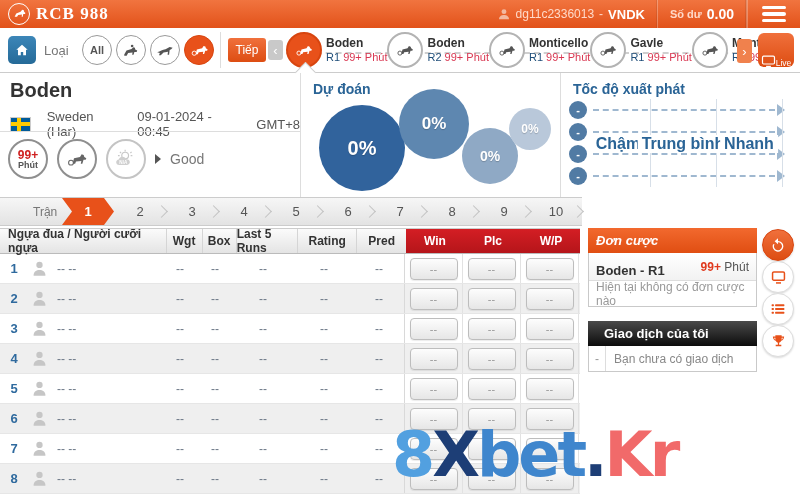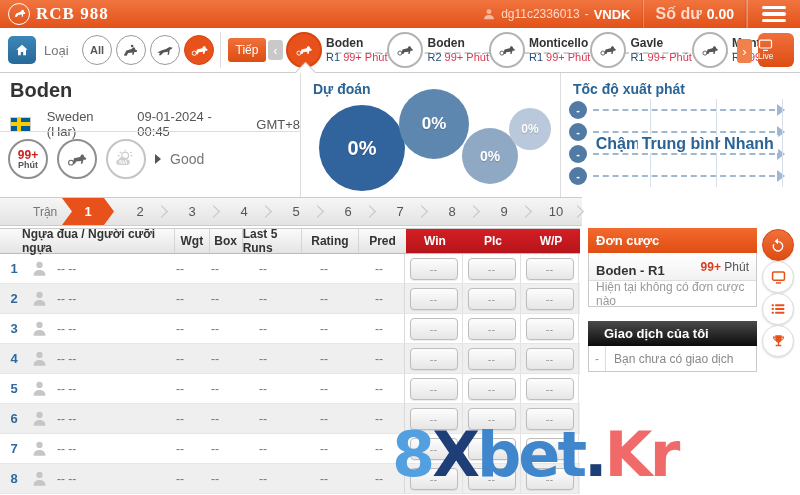--- a/index.html
+++ b/index.html
@@ -11,21 +11,21 @@
     background:linear-gradient(#f1743f,#e2521a);display:flex;align-items:center;justify-content:space-between;}
   .logo{display:flex;align-items:center;gap:6px;padding-left:8px;}
   .logo-emblem{width:20px;height:20px;border:1.5px solid #fff;border-radius:50%;display:flex;align-items:center;justify-content:center;}
   .logo-text{color:#fff;font-family:"Liberation Serif","DejaVu Serif",serif;font-size:17px;font-weight:bold;letter-spacing:1px;}
   .topbar-right{display:flex;align-items:center;height:100%;}
   .tb-item{display:flex;align-items:center;gap:5px;padding:0 12px;height:100%;}
   .tb-div{width:1px;height:100%;background:rgba(255,255,255,.28);box-shadow:-1px 0 rgba(0,0,0,.08);}
   .user-id{color:#ffd9c9;font-size:12px;}
   .user-sep{color:#ffd9c9;font-size:12px;}
   .user-cur{color:#fff;font-size:13px;font-weight:bold;}
-  .bal-label{color:#ffd9c9;font-size:16px;font-weight:bold;}
+  .bal-label{color:#ffd9c9;font-size:11px;font-weight:bold;}
   .bal-value{color:#fff;font-size:14px;font-weight:bold;}
   .lang-label{color:#fff;font-size:12px;font-weight:bold;}
   .flag-vn{width:20px;height:13px;background:#da251d;border:1px solid rgba(255,255,255,.6);display:flex;align-items:center;justify-content:center;}
   .flag-vn span{color:#ffde00;font-size:9px;line-height:1;}
   .caret{width:0;height:0;border-left:4px solid transparent;border-right:4px solid transparent;border-top:5px solid #fff;}
   .hamburger{display:flex;flex-direction:column;gap:3px;padding:0 14px;cursor:pointer;}
   .hamburger i{display:block;width:24px;height:3.5px;background:#fff;border-radius:2px;}
 
   
   .navbar{position:absolute;left:0;top:28px;width:800px;height:44px;background:#fff;border-bottom:1px solid #c9c9c9;}
@@ -47,21 +47,21 @@
     display:flex;align-items:center;justify-content:center;color:#555;}
   .race-item.selected .race-icon{background:#e8511a;border-color:#d8450f;color:#fff;}
   .race-txt{margin-left:4px;line-height:1.25;white-space:nowrap;}
   .race-name{font-size:12px;font-weight:bold;color:#333;}
   .race-sub{font-size:11px;}
   .race-no{color:#1f4e79;}
   .race-time{color:#d93852;}
   .chev-right{position:absolute;left:737px;top:11px;width:15px;height:24px;border-radius:3px;background:#f0814d;
     color:#fff;font-size:13px;display:flex;align-items:center;justify-content:center;cursor:pointer;}
   .live-btn{position:absolute;left:758px;top:5px;width:36px;height:34px;border-radius:6px;
-    background:linear-gradient(#f0703c,#dd4d12);display:flex;flex-direction:column;align-items:flex-start;justify-content:center;color:#fff;cursor:pointer;}
+    background:linear-gradient(#f0703c,#dd4d12);display:flex;flex-direction:row;align-items:flex-end;justify-content:center;color:#fff;cursor:pointer;}
   .live-btn span{font-size:8.5px;line-height:1;margin-top:1px;}
 
   
   .info-panel{position:absolute;left:0;top:72px;width:800px;height:125px;background:#fff;border-top:1px solid #ccc;}
   .notch{position:absolute;left:298px;top:-8px;width:14px;height:14px;background:#fff;transform:rotate(45deg);
     border-left:1px solid #ccc;border-top:1px solid #ccc;}
   .sec-a{position:absolute;left:0;top:0;width:300px;height:125px;}
   .race-title{position:absolute;left:10px;top:6px;font-size:20px;font-weight:bold;color:#333;}
   .race-meta{position:absolute;left:10px;top:36px;display:flex;align-items:center;gap:16px;font-size:13px;color:#555;}
   .flag-se{width:20px;height:13px;background:#005b99;position:relative;overflow:hidden;border:1px solid #ccc;}
@@ -101,39 +101,39 @@
     font-size:13px;color:#555;cursor:pointer;}
   .race-tab.selected{background:#e8511a;color:#fff;font-weight:bold;
     clip-path:polygon(0 0,calc(100% - 10px) 0,100% 50%,calc(100% - 10px) 100%,0 100%,10px 50%);}
   .race-tab:not(.selected)::after{content:"";position:absolute;right:0;top:9px;width:8px;height:8px;
     border-top:1px solid #c2c2c2;border-right:1px solid #c2c2c2;transform:rotate(45deg);}
 
   
   .runner-table{position:absolute;left:0;top:228px;width:580px;}
   .thead{display:flex;height:24px;background:linear-gradient(#fbfbfb,#e4e4e4);border-top:1px solid #ccc;border-bottom:1px solid #bbb;}
   .th{display:flex;align-items:center;justify-content:center;font-size:12px;font-weight:bold;color:#333;border-left:1px solid #d5d5d5;}
-  .th.first{justify-content:flex-start;padding-left:22px;border-left:none;}
+  .th.first{justify-content:flex-start;padding-left:8px;border-left:none;}
   .col-runner{width:162px;}.col-wgt{width:36px;}.col-box{width:34px;}.col-last5{width:62px;}.col-rating{width:60px;}.col-pred{width:50px;}
   .odds-head{display:flex;width:174px;background:linear-gradient(#d41e24,#b5151a);}
   .odds-head .th{color:#fff;border-left:none;width:58px;}
   .trow{display:flex;height:29px;align-items:center;border-bottom:1px solid #e6e6e6;background:#fff;}
   .trow.even{background:#efefef;}
   .td{display:flex;align-items:center;justify-content:center;font-size:12px;color:#6b7786;}
   .runner-cell{width:162px;justify-content:flex-start;gap:8px;padding-left:6px;box-sizing:border-box;}
   .runner-no{width:16px;text-align:center;font-size:13px;font-weight:bold;color:#2f6a9e;}
   .jockey-icon{color:#c6c6c6;}
   .odds-cells{display:flex;width:174px;height:100%;border-left:1px solid #d9d9d9;}
   .odds-cell{width:58px;height:100%;display:flex;align-items:center;justify-content:center;border-right:1px solid #e2e2e2;box-sizing:border-box;}
   .odds-btn{width:46px;height:20px;border:1px solid #bdbdbd;border-radius:4px;background:linear-gradient(#fdfdfd,#e6e6e6);
     color:#999;font-size:11px;display:flex;align-items:center;justify-content:center;cursor:pointer;box-shadow:0 1px 1px rgba(0,0,0,.08);}
 
   
   .betslip{position:absolute;left:588px;top:228px;width:169px;}
   .bs-header{height:25px;background:linear-gradient(#f2692e,#e04e12);color:#fff;font-size:13px;font-weight:bold;
-    display:flex;align-items:center;padding-left:8px;box-sizing:border-box;}
+    display:flex;align-items:center;padding-left:8px;box-sizing:border-box;font-style:italic;}
   .bs-body{border:1px solid #c9c9c9;border-top:none;background:#fff;}
   .bs-race{height:27px;display:flex;align-items:center;justify-content:space-between;padding:0 7px;border-bottom:1px solid #ddd;
     background:linear-gradient(#fff,#f2f2f2);}
   .bs-race-name{font-size:13px;font-weight:bold;color:#333;margin-top:8px;}
   .bs-race-time{font-size:12px;color:#555;}
   .bs-race-time b{color:#e03a1e;}
   .bs-empty{height:25px;display:flex;align-items:center;padding:0 7px;font-size:12px;color:#999;}
   .tx{position:absolute;left:588px;top:321px;width:169px;}
   .tx-header{height:25px;background:linear-gradient(#4a4a4a,#0c0c0c);color:#fff;font-size:13px;font-weight:bold;
     display:flex;align-items:center;padding-left:16px;box-sizing:border-box;}

